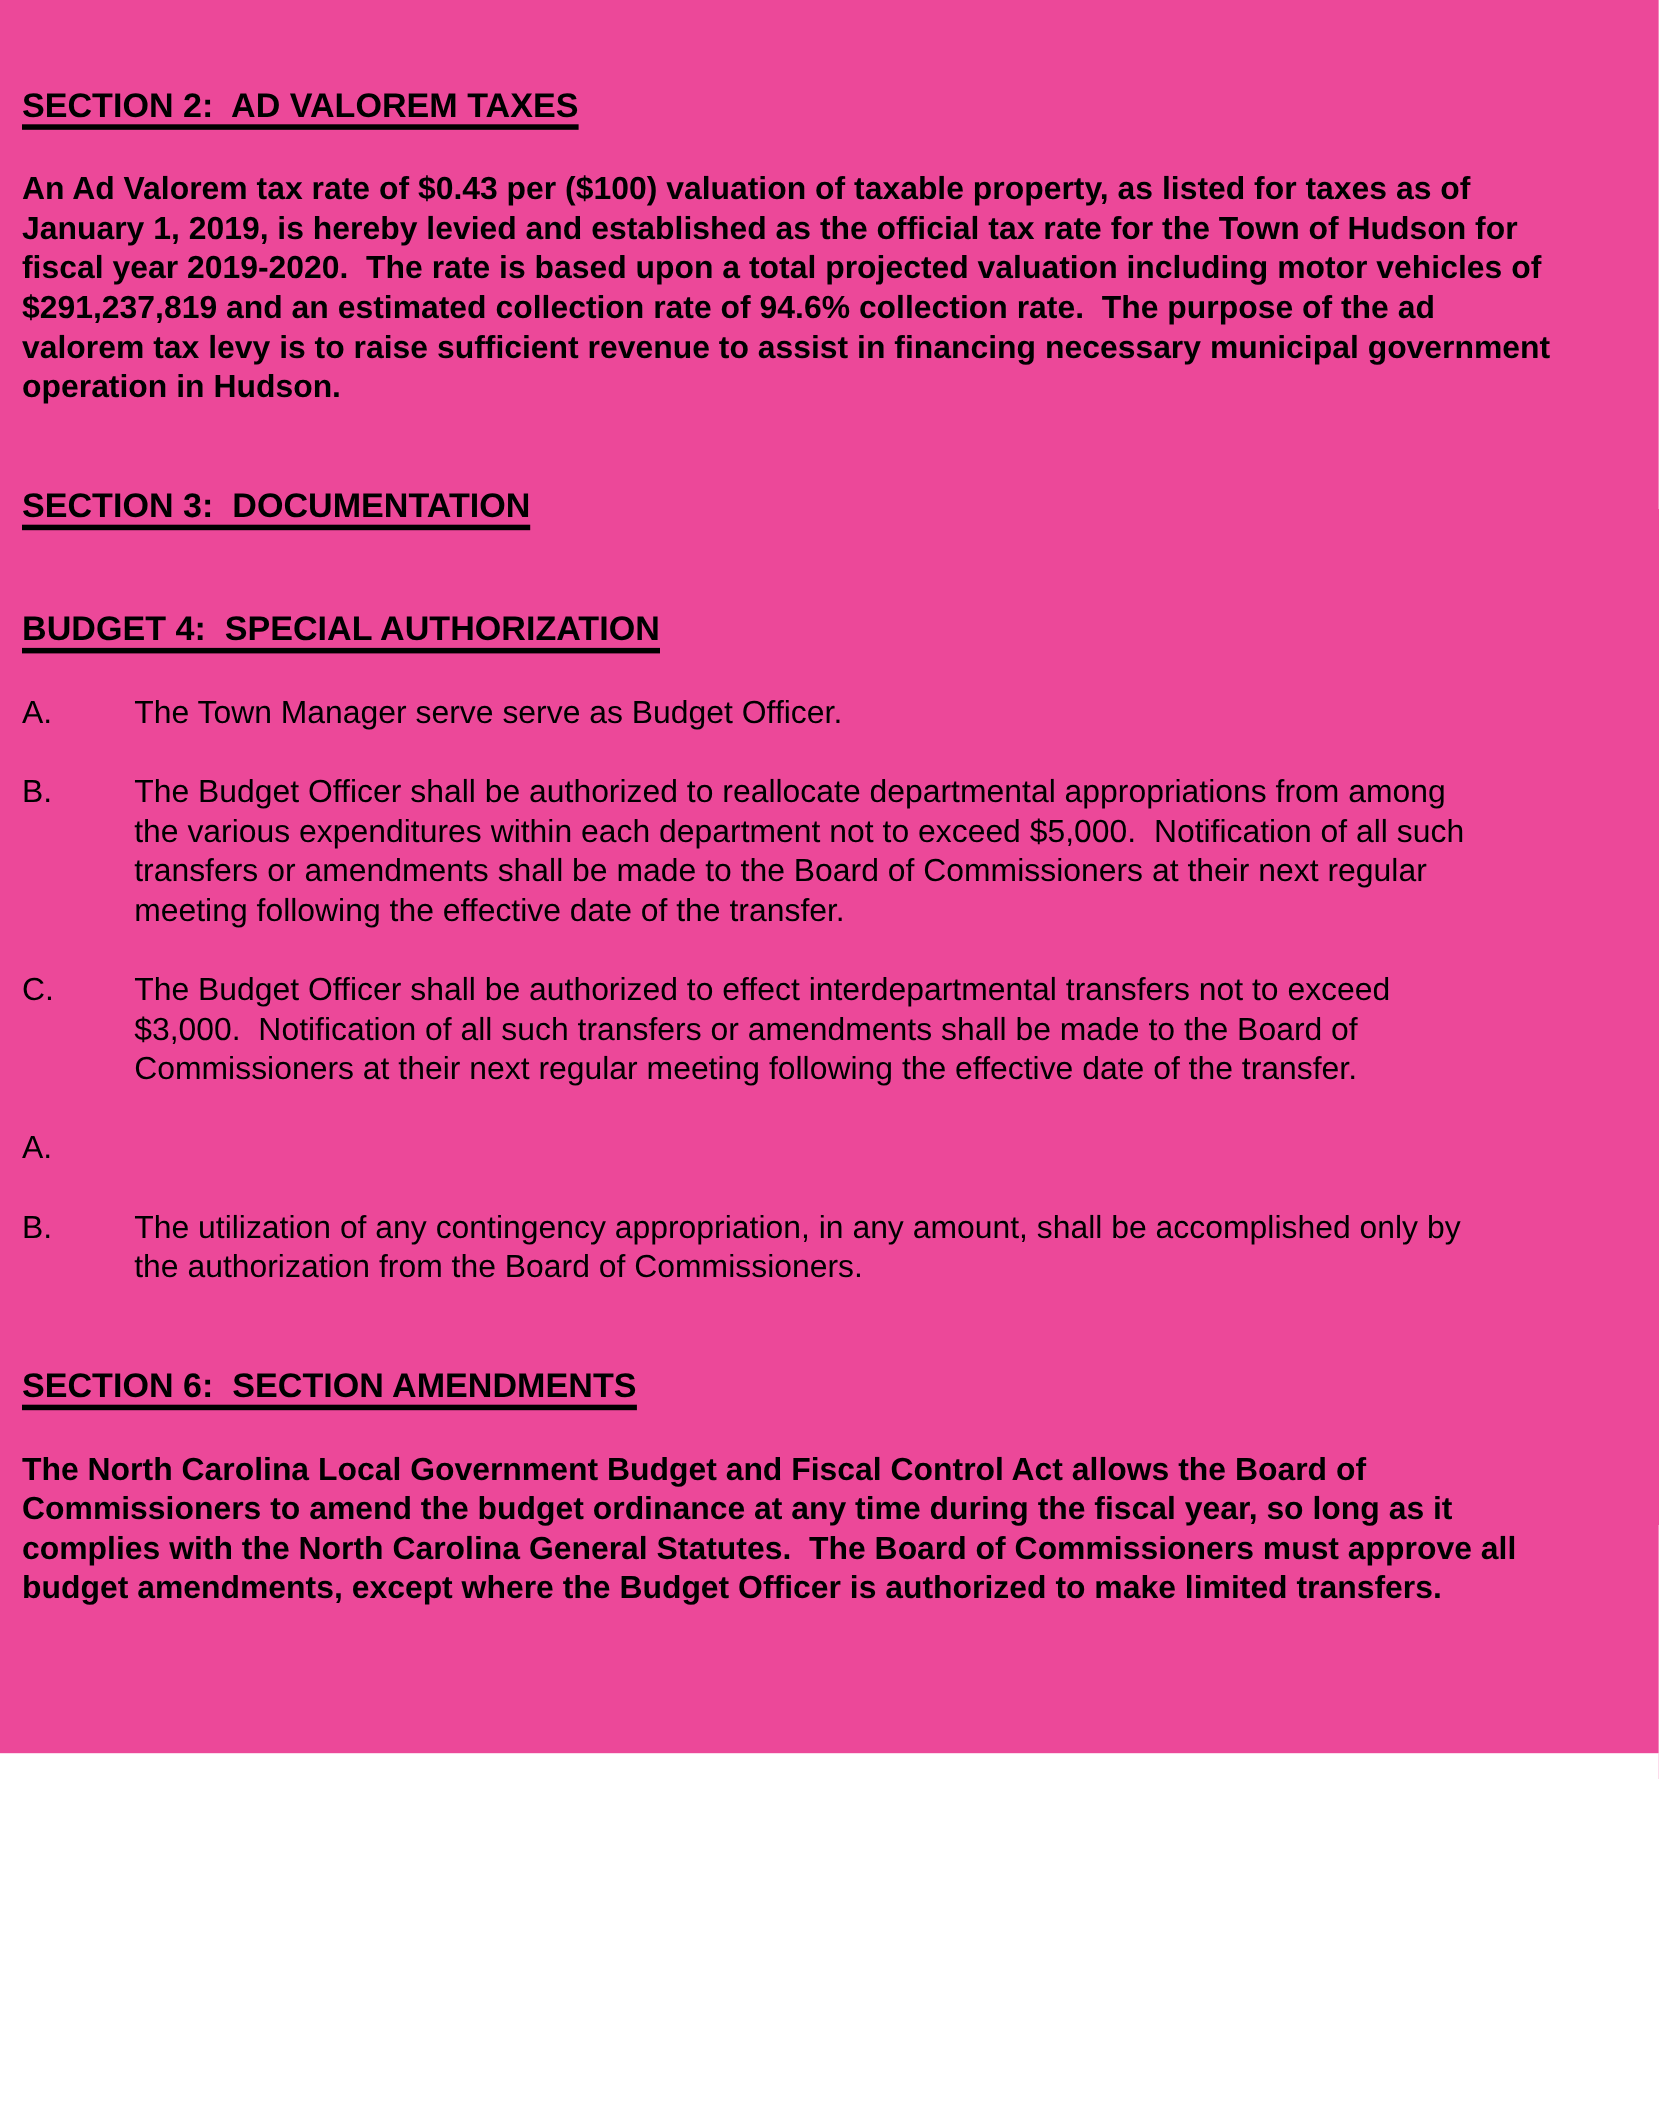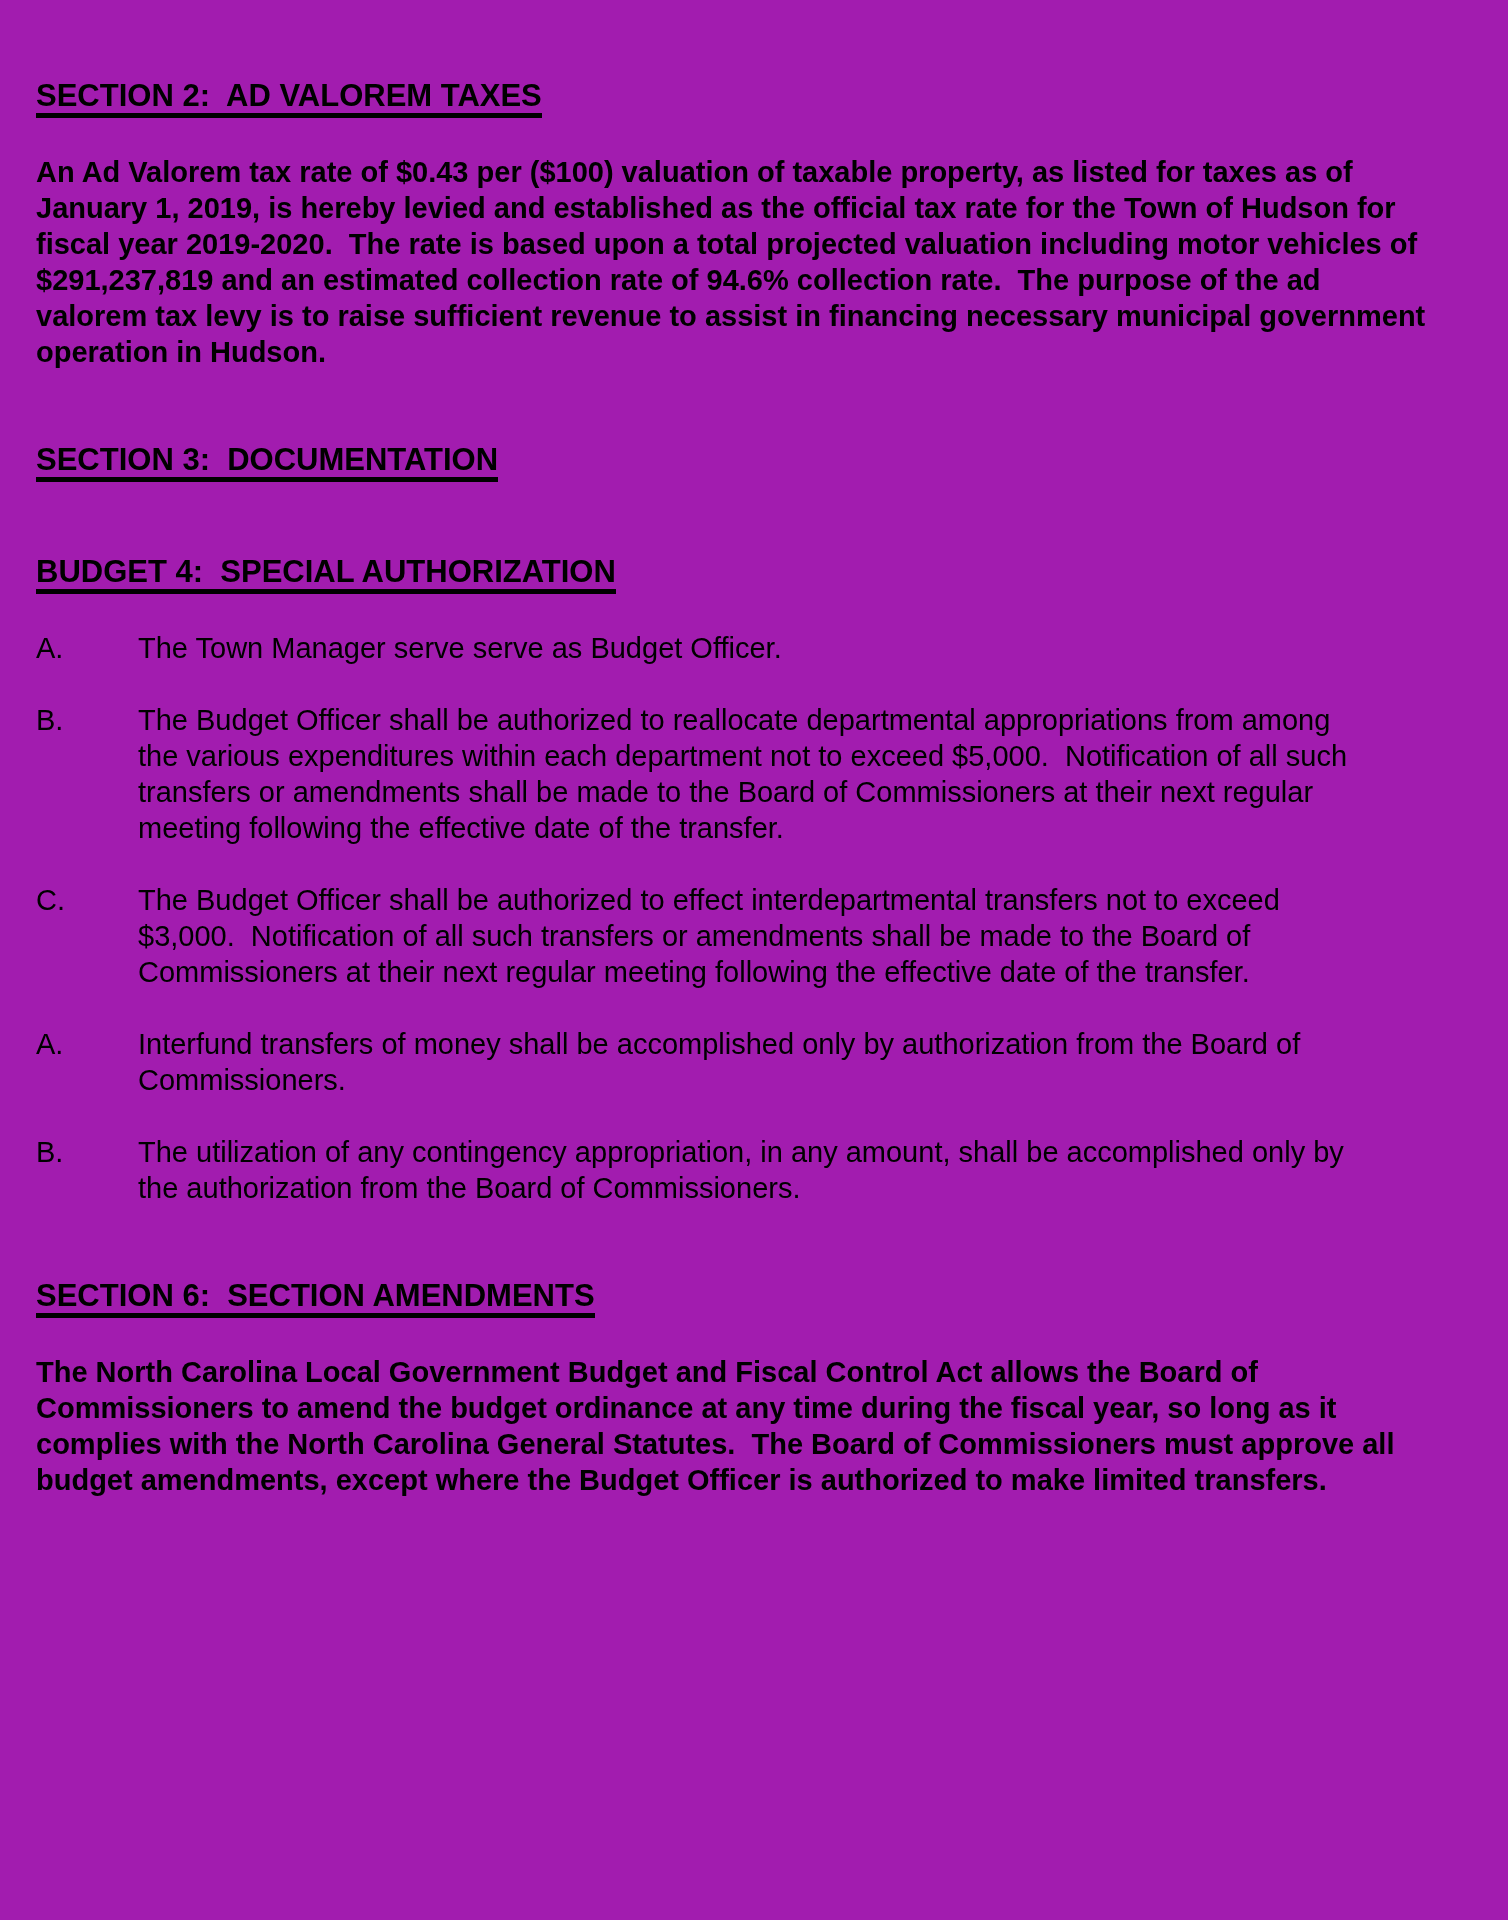--- a/index.html
+++ b/index.html
@@ -3,28 +3,28 @@
 <meta charset="utf-8">
 <style>
   html, body {
     margin: 0;
     padding: 0;
     background: #ffffff;
   }
   .page {
     position: relative;
     width: 1508px;
-    height: 1920px;
-    background: #a21caf;
+    height: 1594px;
+    background: #ec4899;
     color: #000000;
     font-family: "Liberation Sans", "DejaVu Sans", sans-serif;
     font-size: 29px;
     line-height: 36px;
     box-sizing: border-box;
-    padding: 78px 0 0 36px;
+    padding: 78px 0 0 20px;
     overflow: hidden;
   }
   .heading {
     font-size: 31px;
     font-weight: 700;
     line-height: 36px;
     margin: 72px 0 36px 0;
   }
   .heading.first {
     margin-top: 0;
@@ -98,22 +98,20 @@
       <span class="marker">C.</span>
       <span class="itemtext">The Budget Officer shall be authorized to effect interdepartmental transfers not to exceed
 $3,000.  Notification of all such transfers or amendments shall be made to the Board of
 Commissioners at their next regular meeting following the effective date of the transfer.</span>
     </div>
   </section>
 
   <section>
     <div class="item">
       <span class="marker">A.</span>
-      <span class="itemtext">Interfund transfers of money shall be accomplished only by authorization from the Board of
-Commissioners.</span>
     </div>
     <div class="item">
       <span class="marker">B.</span>
       <span class="itemtext">The utilization of any contingency appropriation, in any amount, shall be accomplished only by
 the authorization from the Board of Commissioners.</span>
     </div>
   </section>
 
   <section>
     <div class="heading">

